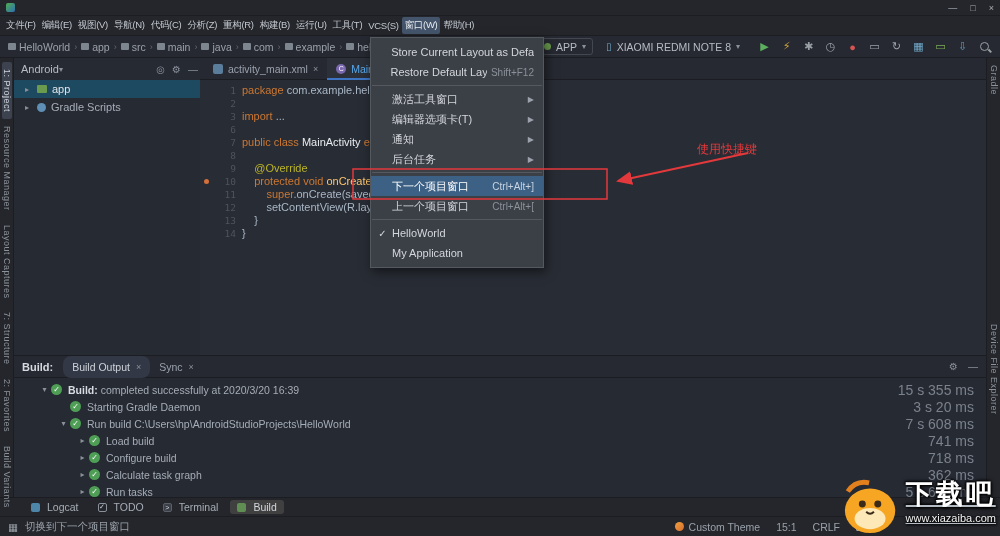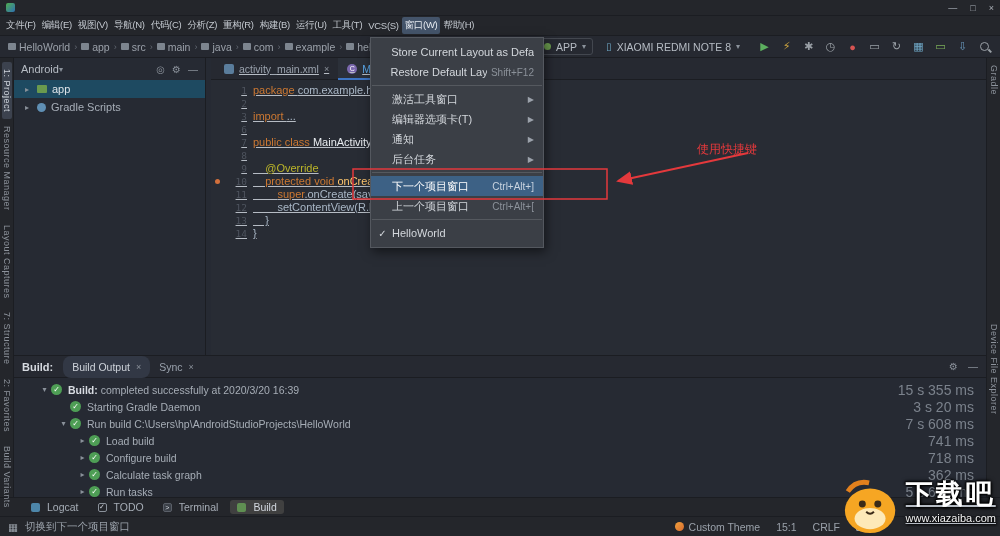--- a/index.html
+++ b/index.html
@@ -48,21 +48,21 @@
   .pt-header{height:22px;display:flex;align-items:center;padding:0 7px;color:#b6bcc4;}
   .pt-header .caret{font-size:8px;color:#8a919a;}
   .pt-hicons{margin-left:auto;display:flex;gap:7px;color:#8a919a;font-size:10px;}
   .pt-row{height:18px;display:flex;align-items:center;gap:5px;padding-left:8px;color:#a7aeb8;}
   .pt-row.sel{background:#1e4a61;color:#dfe5ea;}
   .pt-chev{width:10px;font-size:8px;color:#8a919a;text-align:center;}
   .ic-module{width:10px;height:8px;background:#6a9a4e;border-radius:1px;}
   .ic-gradle{width:9px;height:9px;background:#5f8fb4;border-radius:50%;}
 
   
-  .editor{position:absolute;left:211px;top:58px;right:14px;height:297px;background:#282c34;overflow:hidden;text-decoration:underline;}
+  .editor{position:absolute;left:200px;top:58px;right:14px;height:297px;background:#282c34;overflow:hidden;}
   .etabs{height:22px;background:#262931;border-bottom:1px solid #1b1d22;display:flex;align-items:center;padding-left:4px;}
   .etab{display:inline-flex;align-items:center;gap:5px;padding:0 9px;height:22px;color:#9aa2ad;font-size:10.5px;}
   .etab.sel{color:#59a7e8;background:#2b3039;box-shadow:inset 0 -2px 0 #3d75c4;}
   .ftab-ico{width:10px;height:10px;border-radius:2px;display:inline-flex;align-items:center;justify-content:center;font-size:7px;color:#fff;}
   .xml-file{background:#5a7d9c;}
   .java-class{background:#7a68ae;border-radius:50%;}
   .tab-close{font-size:9px;color:#8a919a;}
   .code-wrap{padding-top:4px;font-family:"DejaVu Sans Mono",monospace;}
   .code-row{display:flex;height:13px;align-items:center;}
   .gut-mark{width:12px;display:flex;justify-content:center;}
@@ -386,20 +386,24 @@
       <div class="m-row">
         <span class="m-check"></span>
         <span class="m-label">上一个项目窗口</span>
         <span class="m-short">Ctrl+Alt+[</span>
       </div>
       <div class="m-sep"></div>
       <div class="m-row">
         <span class="m-check">✓</span>
         <span class="m-label">HelloWorld</span>
       </div>
+      <div class="m-row">
+        <span class="m-check"></span>
+        <span class="m-label">My Application</span>
+      </div>
     </div>
 
   <div class="build">
     <div class="bp-header">
       <span class="bp-label">Build:</span>
       <span style="display:flex;">
           <span class="bp-tab sel">
             <span>Build Output</span>
             <span class="tab-close">×</span>
           </span>

